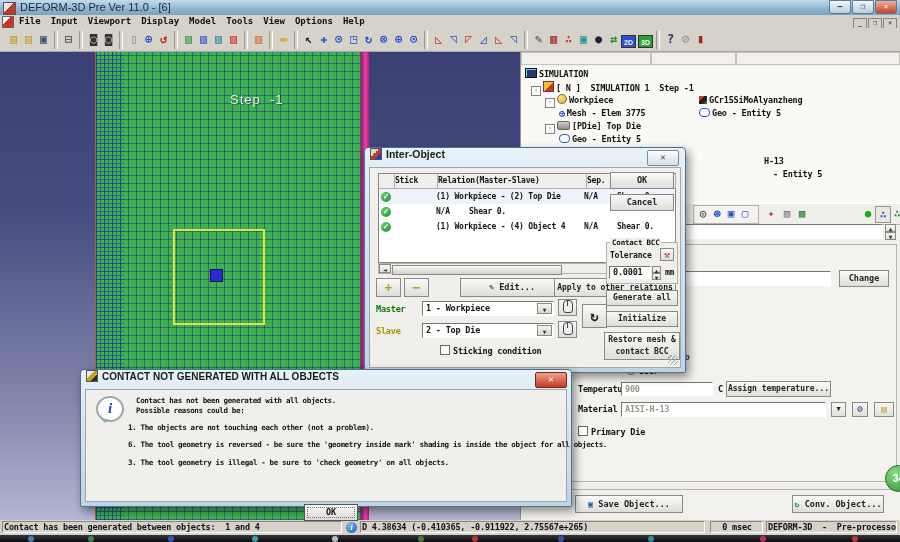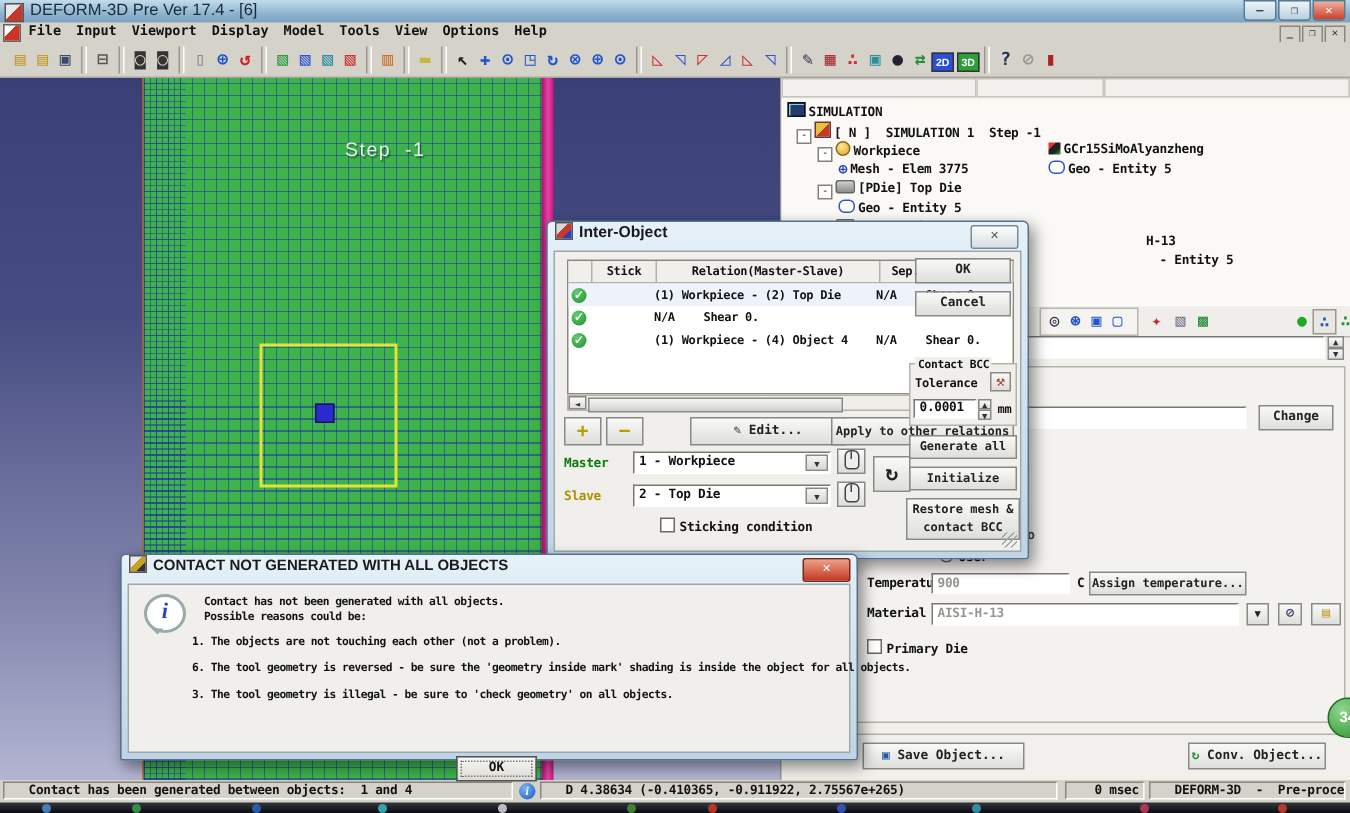--- a/index.html
+++ b/index.html
@@ -83,21 +83,21 @@
             background:linear-gradient(#fdfdfd,#d8dee2);font:bold 9px/13px "DejaVu Sans Mono",monospace;text-align:center;color:#555}
   .dlgclose.red{background:linear-gradient(#efa08a,#c23a22);color:#fff;border-color:#7a2a1a}
   .ic-dlg{display:inline-block;width:10px;height:10px;vertical-align:-2px;margin:0 4px 0 5px;
           background:linear-gradient(135deg,#d8d8d8 40%,#c23a2a 40% 70%,#2a3ac2 70%);border:1px solid #555}
   
   .iotable{background:#fff;border:1px solid #8a877f}
   .iorow{display:flex;height:15px;align-items:center}
   .iocell{font-family:"DejaVu Sans Mono",monospace;font-weight:bold;font-size:8px;letter-spacing:-.2px;
           white-space:pre;overflow:visible;flex:0 0 auto;line-height:14px}
   .iohdr{display:flex;height:14px;background:#f0efec;border-bottom:1px solid #b5b2aa}
-  .iohdr .iocell{border-right:1px solid #b5b2aa;text-align:center;line-height:13px}
+  .iohdr .iocell{border-right:1px solid #b5b2aa;text-align:left;line-height:13px}
   .chk{display:inline-block;width:10px;height:10px;border-radius:50%;background:radial-gradient(circle at 35% 30%,#5fce6c,#1f8e2e);
        color:#fff;font:bold 8px/10px "Liberation Sans",sans-serif;text-align:center;margin-left:2px}
   .combo{background:#fff;border:1px solid;border-color:#7a776f #fff #fff #7a776f;box-sizing:border-box}
   .combo .arr{position:absolute;right:1px;top:1px;bottom:1px;width:13px;background:linear-gradient(#f4f4f2,#d8d7d2);
        border:1px solid #8a8a84;font:6px/11px "DejaVu Sans Mono",monospace;text-align:center;color:#333}
   .mouseico{display:inline-block;width:8px;height:11px;border:1px solid #444;border-radius:4px 4px 3px 3px;background:#eee;position:relative}
   .mouseico::after{content:"";position:absolute;left:3px;top:0;width:1px;height:5px;background:#444}
   .grip{position:absolute;right:2px;bottom:2px;width:10px;height:10px;
         background:repeating-linear-gradient(135deg,transparent 0 2px,#9aa 2px 3px)}
   .scrtrack{background:#efeeea;border:1px solid #b5b2aa;box-sizing:border-box}
@@ -110,34 +110,34 @@
               color:#2244cc;font:bold italic 15px/21px "Liberation Serif",serif;text-align:center}
   .infobubble::after{content:"";position:absolute;left:3px;bottom:-7px;border:4px solid transparent;border-top-color:#9aa}
   .wline{font-family:"DejaVu Sans Mono",monospace;font-weight:bold;font-size:7.5px;letter-spacing:-.35px;white-space:pre;color:#111}
   .okd{border:1px solid #555;background:linear-gradient(#f6f6f5,#dcdbd6);position:relative;text-align:center;
        font-family:"DejaVu Sans Mono",monospace;font-weight:bold;font-size:8.5px}
   .okd::after{content:"";position:absolute;inset:2px;border:1px dotted #777}
   
   .statusbar{left:0;top:520px;width:900px;height:15px;background:#d5d2ca}
   .scell{position:absolute;top:1px;height:12px;border:1px solid;border-color:#8a877f #fff #fff #8a877f;
          font-family:"DejaVu Sans Mono",monospace;font-weight:bold;font-size:8.5px;letter-spacing:-.2px;
-         line-height:11px;white-space:pre;padding-left:16px;box-sizing:border-box;overflow:hidden}
+         line-height:11px;white-space:pre;padding-left:1px;box-sizing:border-box;overflow:hidden}
   .iico{position:absolute;width:11px;height:11px;border-radius:50%;background:radial-gradient(circle at 35% 30%,#7ab4ee,#1a5ac2);
         color:#fff;font:bold italic 8px/11px "Liberation Serif",serif;text-align:center}
   .taskbar{left:0;top:535px;width:900px;height:7px;background:linear-gradient(#33363e,#0a0c10)}
   .tdot{position:absolute;top:1px;width:6px;height:6px;border-radius:50%;opacity:.85}
 </style>
 </head>
 <body>
 
 <div class="scr">
 
   <div class="abs titlebar">
     <div class="abs appico"></div>
-    <div class="abs ttext">DEFORM-3D Pre Ver 17.4 - [6]</div>
+    <div class="abs ttext">DEFORM-3D Pre Ver 11.0 - [6]</div>
     <div class="abs capgrp">
       <span class="capbtn">—</span><span class="capbtn">❐</span><span class="capbtn close">✕</span>
     </div>
   </div>
 
   <div class="abs menubar">
     <div class="abs mdiico"></div>
     <div class="abs" style="left:14px;top:0">
       <span class="menuitem">File</span><span class="menuitem">Input</span><span class="menuitem">Viewport</span><span class="menuitem">Display</span><span class="menuitem">Model</span><span class="menuitem">Tools</span><span class="menuitem">View</span><span class="menuitem">Options</span><span class="menuitem">Help</span>
     </div>

